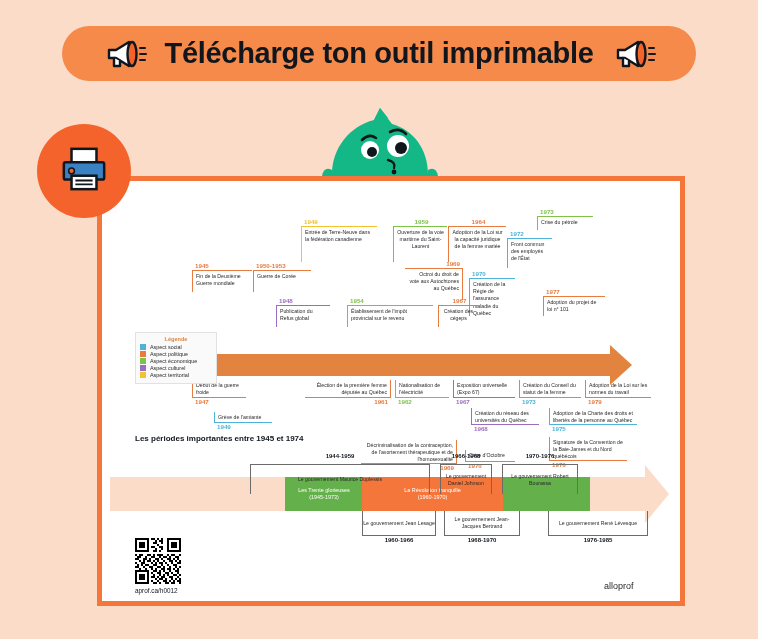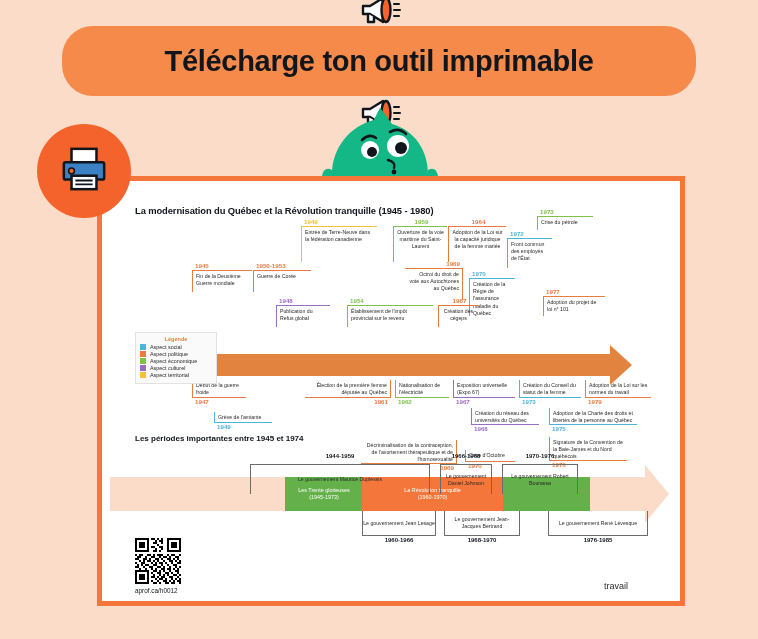--- a/index.html
+++ b/index.html
@@ -6,23 +6,23 @@
   body{
     width:758px;height:639px;overflow:hidden;
     background:#FBDCC8;
     font-family:"Liberation Sans", sans-serif;
     -webkit-font-smoothing:antialiased;
   }
   .stage{position:relative;width:758px;height:639px;}
 
   
   .banner{
-    position:absolute;left:62px;top:26px;width:634px;height:70px;
+    position:absolute;left:62px;top:26px;width:634px;height:55px;
     background:#F58A4B;border-radius:31px;
-    display:flex;align-items:center;justify-content:center;gap:18px;flex-direction:column;
+    display:flex;align-items:center;justify-content:center;gap:18px;
   }
   .banner-title{
     font-size:29px;font-weight:bold;color:#11161C;letter-spacing:-0.3px;
     white-space:nowrap;
   }
   .megaphone{width:44px;height:34px;flex:0 0 auto;}
 
   
   .printer-badge{
     position:absolute;left:37px;top:124px;width:94px;height:94px;
@@ -184,21 +184,20 @@
         <circle cx="13" cy="27" r="3" fill="#F4632B" stroke="#11161C" stroke-width="1.6"></circle>
         <rect x="13" y="32" width="26" height="14" fill="#FFFFFF" stroke="#11161C" stroke-width="2.6"></rect>
         <path d="M17 37 h18 M17 41 h18" stroke="#11161C" stroke-width="2"></path>
       </svg>
     </span>
   </div>
 
   <div class="card">
    <div class="card-inner">
 
-    <div class="sheet-title">La modernisation du Québec et la Révolution tranquille (1945 - 1980)</div>
 
     <div class="tl-wrap">
       <div class="arrow-band"></div>
       <div class="arrow-head"></div>
 
       <div class="ev top" style="left:166px;top:0px;width:76px;">
         <div class="yr" style="color:#F2C230;">1949</div>
         <div class="tx" style="border-color:#F2C230;height:36px;">Entrée de Terre-Neuve dans la fédération canadienne</div>
       </div>
       <div class="ev top" style="left:258px;top:0px;width:54px;">
@@ -511,17 +510,17 @@
               <rect x="12" y="22" width="1" height="1"></rect>
               <rect x="15" y="22" width="2" height="1"></rect>
           <rect x="18" y="22" width="2" height="1"></rect>
               <rect x="22" y="22" width="1" height="1"></rect>
           <rect x="8" y="0" width="1" height="1"></rect>
               <rect x="8" y="4" width="1" height="1"></rect>
         </g>
       </svg>
     </div>
     <div class="qr-url">aprof.ca/h0012</div>
-    <div class="brand">travail</div>
+    <div class="brand">alloprof</div>
 
    </div>
   </div>
 </div>
 
 </body></html>

